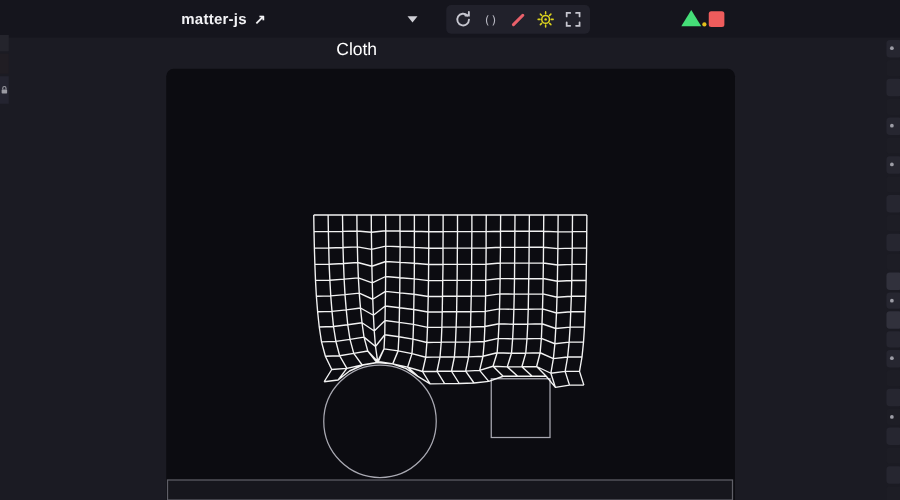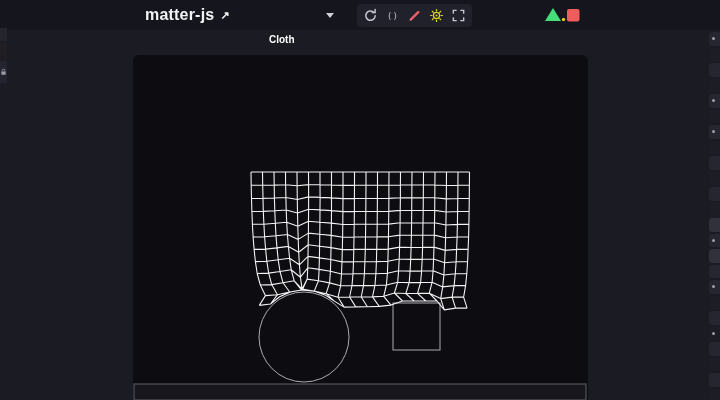--- a/index.html
+++ b/index.html
@@ -3,24 +3,24 @@
 <meta charset="utf-8">
 <title>matter-js</title>
 <style>
   * { margin:0; padding:0; box-sizing:border-box; }
   html,body { width:720px; height:400px; overflow:hidden; }
   body { font-family:"Liberation Sans", sans-serif; position:relative; }
 
   
   .header { position:absolute; left:0; top:0; width:720px; height:30px; }
   .brand { position:absolute; left:145px; top:0; height:30px; display:flex; align-items:center; gap:6px; cursor:pointer; }
-  .brand-label { color:#f2f2f5; font-size:16px; font-weight:600; letter-spacing:.2px; }
+  .brand-label { color:#f2f2f5; font-size:12px; font-weight:600; letter-spacing:.2px; }
   .brand-arrow { color:#f2f2f5; font-size:11px; font-weight:700; }
   .demo-select { position:absolute; left:260px; top:3px; height:24px; width:80px; display:flex; align-items:center; justify-content:space-between; padding:0 6px 0 9px; border-radius:4px; cursor:pointer; }
-  .demo-select-label { color:#fff; font-size:10px; font-weight:700;margin-top:48px; }
+  .demo-select-label { color:#fff; font-size:14px; font-weight:400;margin-top:48px; }
   .caret { width:0; height:0; border-left:4px solid transparent; border-right:4px solid transparent; border-top:5px solid #cfcfd6; }
   .toolbar { position:absolute; left:357px; top:4px; height:23px; width:115px; border-radius:4px; display:flex; align-items:center; justify-content:space-evenly; padding:0 2px; }
   .tbtn { width:20px; height:20px; display:flex; align-items:center; justify-content:center; background:transparent; border:none; cursor:pointer; }
   .logo { position:absolute; left:545px; top:8px; height:15px; display:flex; align-items:flex-end; cursor:pointer; }
 
   
   .left-strip { position:absolute; left:0; top:0; width:7px; height:400px; }
   .lseg { position:absolute; left:0; width:7px; display:flex; align-items:center; justify-content:center; }
   .right-strip { position:absolute; left:709px; top:30px; width:11px; height:370px; overflow:hidden; display:flex; flex-direction:column; gap:2px; padding-top:2px; }
   .ritem { width:13px; height:13.5px; border-radius:3px; flex:0 0 auto; position:relative; cursor:pointer; }

